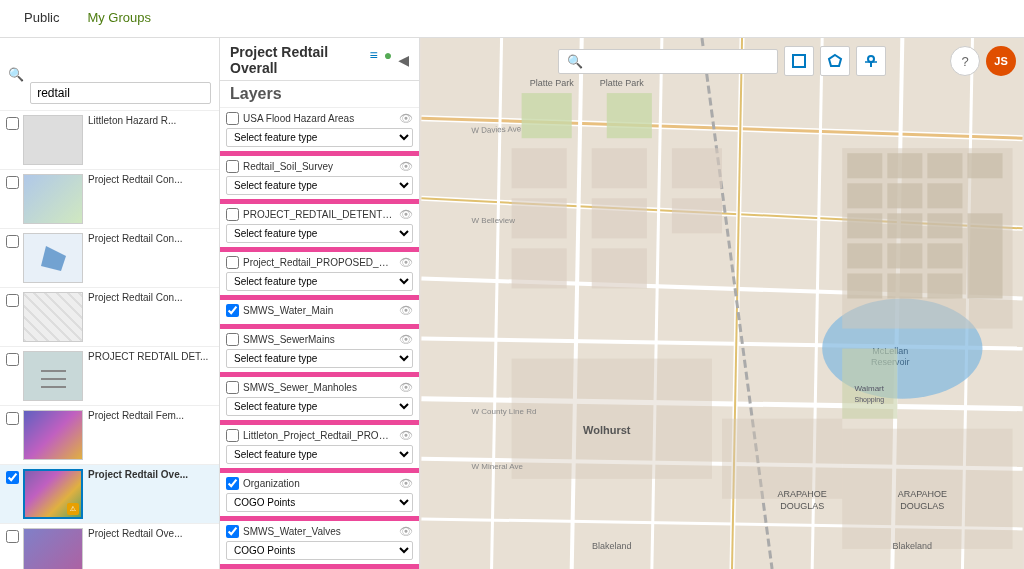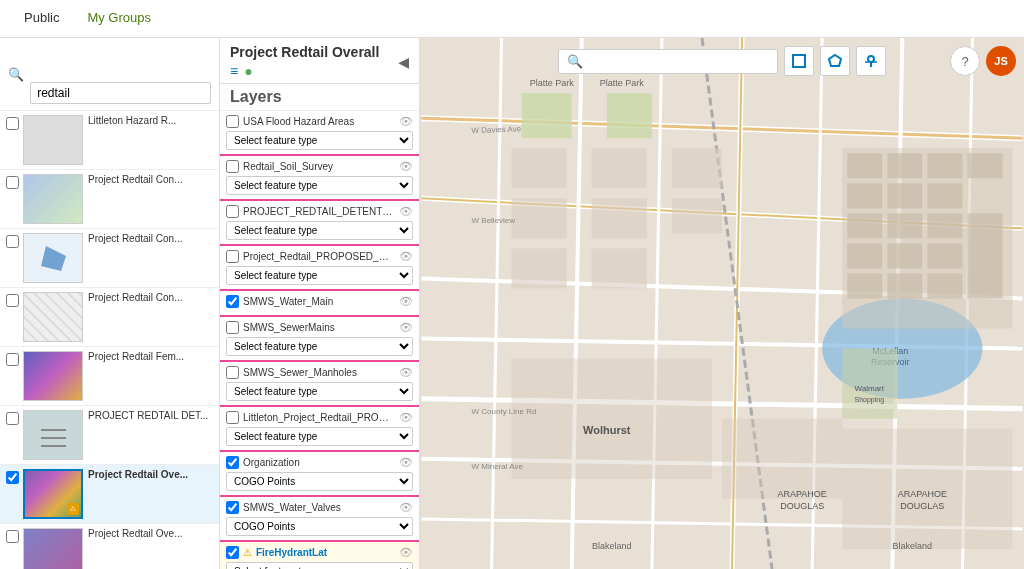--- a/index.html
+++ b/index.html
@@ -38,21 +38,21 @@
     
     .map-panel { flex: 1; position: relative; overflow: hidden; }
 
     
     .layers-panel {
       width: 200px; flex-shrink: 0; background: #fff; border-right: 1px solid #ddd;
       display: flex; flex-direction: column; overflow: hidden;
     }
     .layers-sublabel { padding: 4px 10px; font-size: 16px; font-weight: bold; color: #555; border-bottom: 1px solid #eee; }
     .layers-list { overflow-y: auto; flex: 1; }
-    .layer-item { border-bottom: 2px solid #ec4899; padding: 4px 6px; }
+    .layer-item { border-bottom: 5px solid #ec4899; padding: 4px 6px; }
     .layer-item-header { display: flex; align-items: center; gap: 4px; margin-bottom: 3px; }
     .layer-checkbox { width: 13px; height: 13px; flex-shrink: 0; }
     .layer-name { font-size: 10px; color: #333; flex: 1; overflow: hidden; text-overflow: ellipsis; white-space: nowrap; }
     .layer-eye { color: #aaa; font-size: 11px; cursor: pointer; }
     .layer-select {
       width: 100%; font-size: 10px; border: 1px solid #ccc; padding: 2px 3px; border-radius: 2px; background: #fff;
     }
 
     
     .map-container { width: 100%; height: 100%; position: relative; background: #e8e0d8; }
@@ -141,40 +141,40 @@
       <div style="display:flex; border-bottom:1px solid #eee; padding:4px 6px; align-items:flex-start;">
         <input type="checkbox" style="margin-top: 2px;">
         <div style="width:60px;height:50px;background:repeating-linear-gradient(45deg,#ddd 0,#ddd 2px,#eee 2px,#eee 8px);border:1px solid #ccc;margin-left:4px;"></div>
         <div style="padding-left:5px;">
           <div style="font-size:10px;color:#333;">Project Redtail Con...</div>
         </div>
       </div>
 
       <div style="display:flex; border-bottom:1px solid #eee; padding:4px 6px; align-items:flex-start;">
         <input type="checkbox" style="margin-top: 2px;">
-        <div style="width:60px;height:50px;background:linear-gradient(135deg,#6060c0,#c060c0,#e0b040);border:1px solid #ccc;margin-left:4px;"></div>
-        <div style="padding-left:5px;">
-          <div style="font-size:10px;color:#333;">Project Redtail Fem...</div>
-        </div>
-      </div>
-
-      <div style="display:flex; border-bottom:1px solid #eee; padding:4px 6px; align-items:flex-start;">
-        <input type="checkbox" style="margin-top: 2px;">
         <div style="width:60px;height:50px;background:#c8d8d8;border:1px solid #ccc;margin-left:4px;display:flex;align-items:center;justify-content:center;">
           <svg width="35" height="30">
               <line x1="5" y1="10" x2="30" y2="10" stroke="#888" stroke-width="2"></line>
               <line x1="5" y1="18" x2="30" y2="18" stroke="#888" stroke-width="2"></line>
               <line x1="5" y1="26" x2="30" y2="26" stroke="#888" stroke-width="2"></line>
             </svg>
         </div>
         <div style="padding-left:5px;">
           <div style="font-size:10px;color:#333;">PROJECT REDTAIL DET...</div>
         </div>
       </div>
 
+      <div style="display:flex; border-bottom:1px solid #eee; padding:4px 6px; align-items:flex-start;">
+        <input type="checkbox" style="margin-top: 2px;">
+        <div style="width:60px;height:50px;background:linear-gradient(135deg,#6060c0,#c060c0,#e0b040);border:1px solid #ccc;margin-left:4px;"></div>
+        <div style="padding-left:5px;">
+          <div style="font-size:10px;color:#333;">Project Redtail Fem...</div>
+        </div>
+      </div>
+
       <div style="display:flex; border-bottom:1px solid #eee; padding:4px 6px; align-items:flex-start; background:#e8f4fb;">
         <input type="checkbox" checked="" style="margin-top: 2px;">
         <div style="position:relative;width:60px;height:50px;margin-left:4px;border:2px solid #0079c1;">
           <div style="width:100%;height:100%;background:linear-gradient(135deg,#8060b0,#c060c0,#e0b040,#60a060);"></div>
           <div style="position:absolute;bottom:2px;right:2px;background:#e8a000;color:#fff;font-size:7px;width:12px;height:12px;border-radius:2px;display:flex;align-items:center;justify-content:center;">⚠</div>
         </div>
         <div style="padding-left:5px;">
           <div style="font-size:10px;color:#333;font-weight:bold;">Project Redtail Ove...</div>
         </div>
       </div>
@@ -186,21 +186,21 @@
           <div style="font-size:10px;color:#333;">Project Redtail Ove...</div>
         </div>
       </div>
 
     </div>
   </div>
 
   <div class="layers-panel">
 
     <div class="panel-header">
-      <div style="display:flex;flex-direction:column;flex:1;">
+      <div style="display:flex;flex-direction:row;flex:1;">
         <div style="font-size:14px;font-weight:bold;color:#333;">Project Redtail Overall</div>
         <div style="display:flex;gap:6px;margin-top:3px;">
           <span style="color:#0079c1;font-size:14px;">≡</span>
           <span style="color:#5a5;font-size:14px;">●</span>
         </div>
       </div>
       <span style="color:#666;cursor:pointer;font-size:14px;">◀</span>
     </div>
     <div class="layers-sublabel">Layers</div>
 

